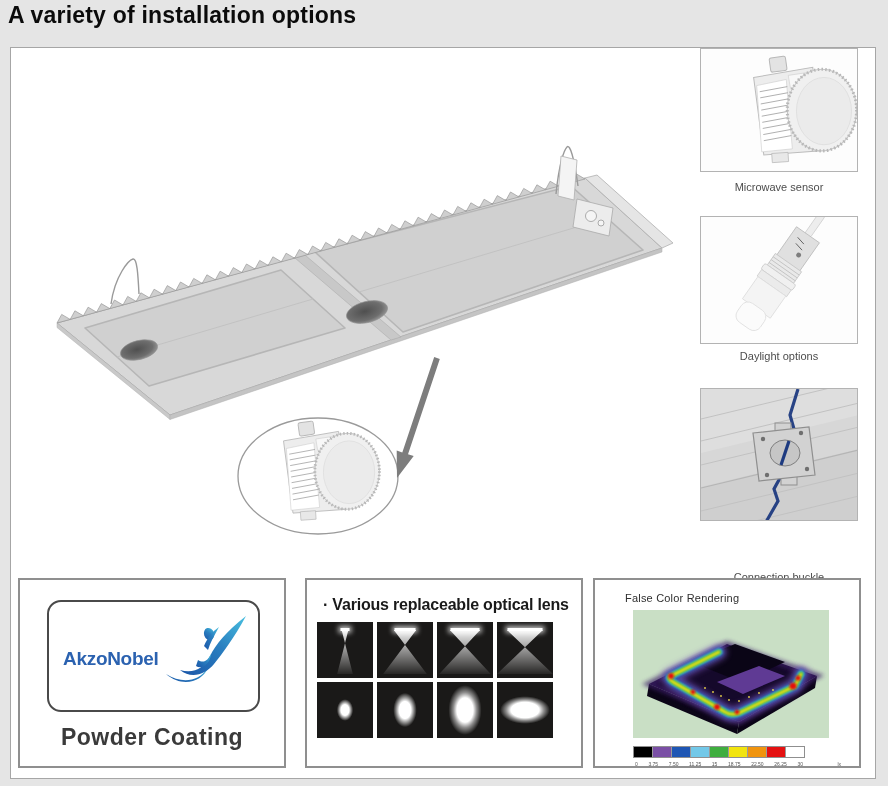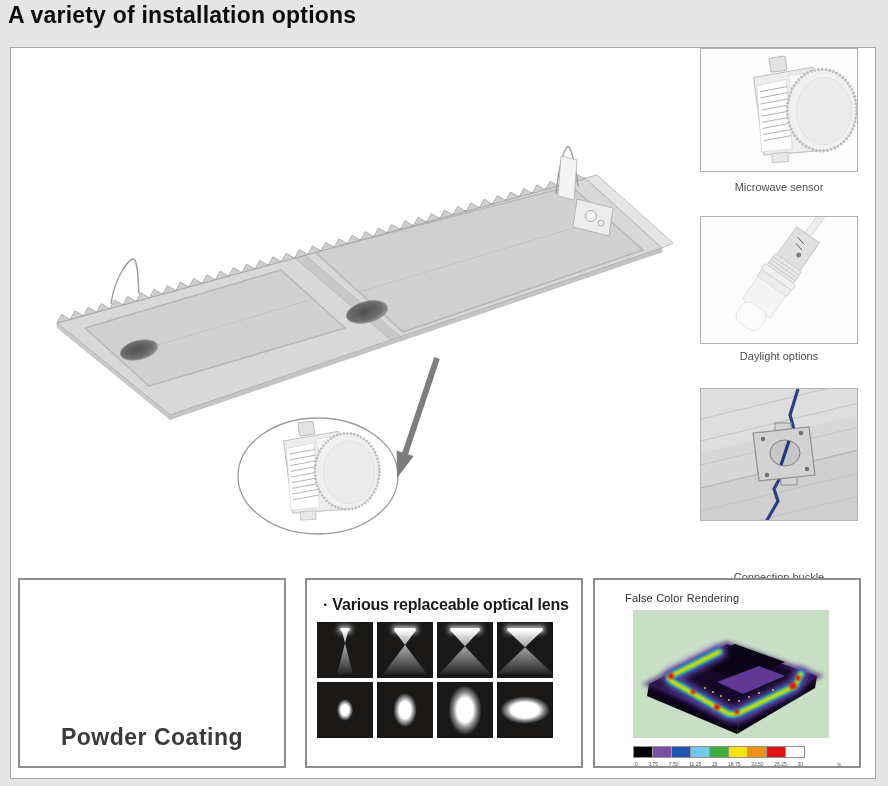--- a/index.html
+++ b/index.html
@@ -195,20 +195,39 @@
         <circle cx="62" cy="50" r="2.2"></circle>
           <circle cx="100" cy="44" r="2.2"></circle>
         <circle cx="106" cy="80" r="2.2"></circle>
           <circle cx="66" cy="86" r="2.2"></circle>
       </g>
     </svg>
   </div>
   <div class="photo-caption cap-3">Connection buckle</div>
 
   <div class="bottom-box box-akzo">
+    <div class="akzo-card">
+      <div class="akzo-text" style="color: rgb(43, 98, 176);">AkzoNobel</div>
+      <svg class="akzo-figure" width="92" height="92" viewBox="0 0 92 92">
+        <defs>
+          <linearGradient id="akzoGrad" x1="0" y1="1" x2="1" y2="0">
+            <stop offset="0%" stop-color="#1a56a8"></stop>
+              <stop offset="55%" stop-color="#2a7fc0"></stop>
+              <stop offset="100%" stop-color="#49c0e0"></stop>
+          </linearGradient>
+        </defs>
+        <g fill="url(#akzoGrad)">
+          <path d="M8,66 C24,76 40,74 50,60 C44,74 24,80 8,66 Z"></path>
+          <path d="M22,62 C36,66 46,60 52,48 C58,36 68,24 88,8 C76,30 64,46 56,56 C47,67 33,71 22,62 Z"></path>
+          <ellipse cx="51" cy="26" rx="5" ry="6.2" transform="rotate(-18 51 26)"></ellipse>
+          <path d="M46,38 C50,29 54,24 61,19 C56,28 52,35 50,42 Z"></path>
+          <path d="M40,52 C46,56 50,52 53,46 C52,56 44,62 38,58 Z"></path>
+        </g>
+      </svg>
+    </div>
     <div class="powder-caption">Powder Coating</div>
   </div>
 
   <div class="bottom-box box-lens">
     <div class="lens-heading">· Various replaceable optical lens</div>
     <div class="lens-grid">
       <div class="tile b1">
           <div class="bar"></div>
           <div class="beam"></div>
         </div>

